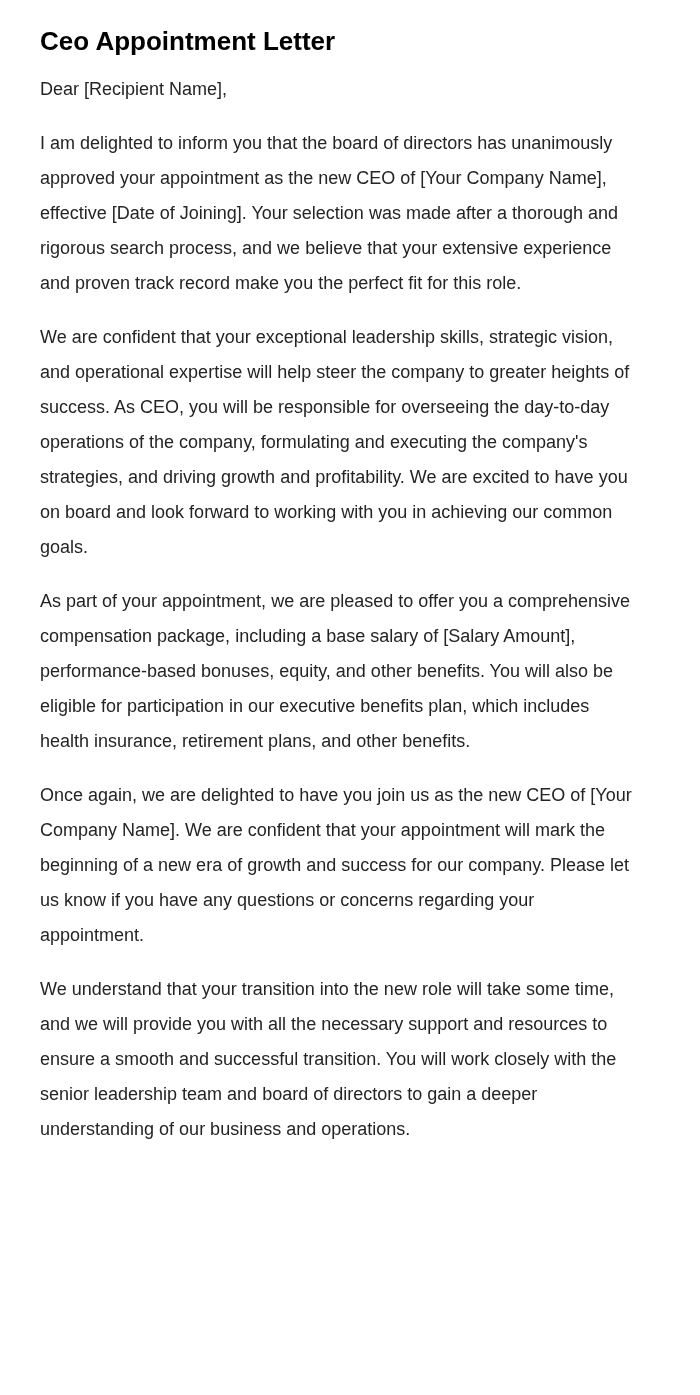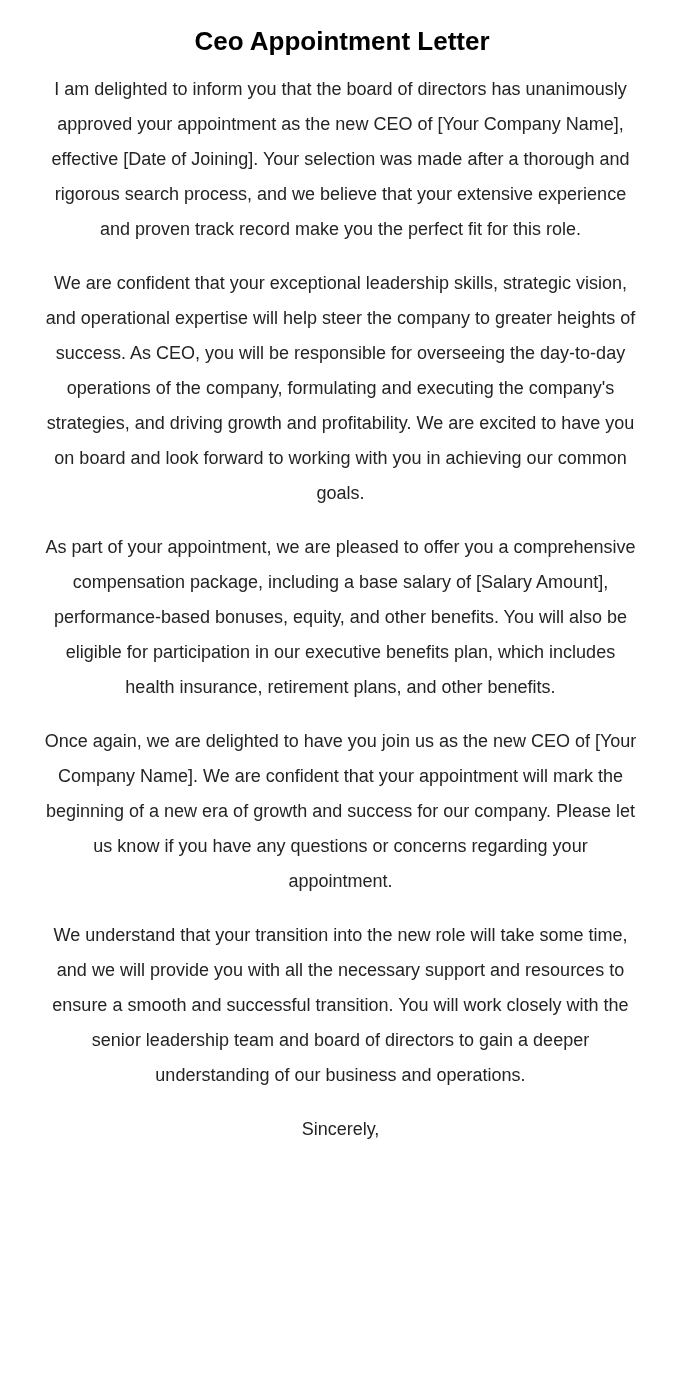--- a/index.html
+++ b/index.html
@@ -11,21 +11,20 @@
     width: 700px;
     min-height: 1395px;
     font-family: "Liberation Sans", sans-serif;
     color: #242424;
     -webkit-font-smoothing: antialiased;
   }
   .page {
     box-sizing: border-box;
     width: 700px;
     padding: 26px 56px 40px 40px;
-    text-align: center;
   }
   .doc-title {
     margin: 0 0 16px 0;
     font-size: 26px;
     line-height: 30px;
     font-weight: 700;
     color: #000000;
     letter-spacing: 0;
   }
   .para {
@@ -39,25 +38,25 @@
   .closing {
     margin-bottom: 0;
   }
 </style>
 </head>
 <body>
 
 <div class="page">
   <h1 class="doc-title">Ceo Appointment Letter</h1>
 
+  <p class="para">Dear [Recipient Name],</p>
 
   <p class="para">I am delighted to inform you that the board of directors has unanimously approved your appointment as the new CEO of [Your Company Name], effective [Date of Joining]. Your selection was made after a thorough and rigorous search process, and we believe that your extensive experience and proven track record make you the perfect fit for this role.</p>
 
   <p class="para">We are confident that your exceptional leadership skills, strategic vision, and operational expertise will help steer the company to greater heights of success. As CEO, you will be responsible for overseeing the day-to-day operations of the company, formulating and executing the company's strategies, and driving growth and profitability. We are excited to have you on board and look forward to working with you in achieving our common goals.</p>
 
   <p class="para">As part of your appointment, we are pleased to offer you a comprehensive compensation package, including a base salary of [Salary Amount], performance-based bonuses, equity, and other benefits. You will also be eligible for participation in our executive benefits plan, which includes health insurance, retirement plans, and other benefits.</p>
 
   <p class="para">Once again, we are delighted to have you join us as the new CEO of [Your Company Name]. We are confident that your appointment will mark the beginning of a new era of growth and success for our company. Please let us know if you have any questions or concerns regarding your appointment.</p>
 
   <p class="para">We understand that your transition into the new role will take some time, and we will provide you with all the necessary support and resources to ensure a smooth and successful transition. You will work closely with the senior leadership team and board of directors to gain a deeper understanding of our business and operations.</p>
 
-  <p class="para closing">Sincerely,</p>
 </div>
 
 </body></html>

